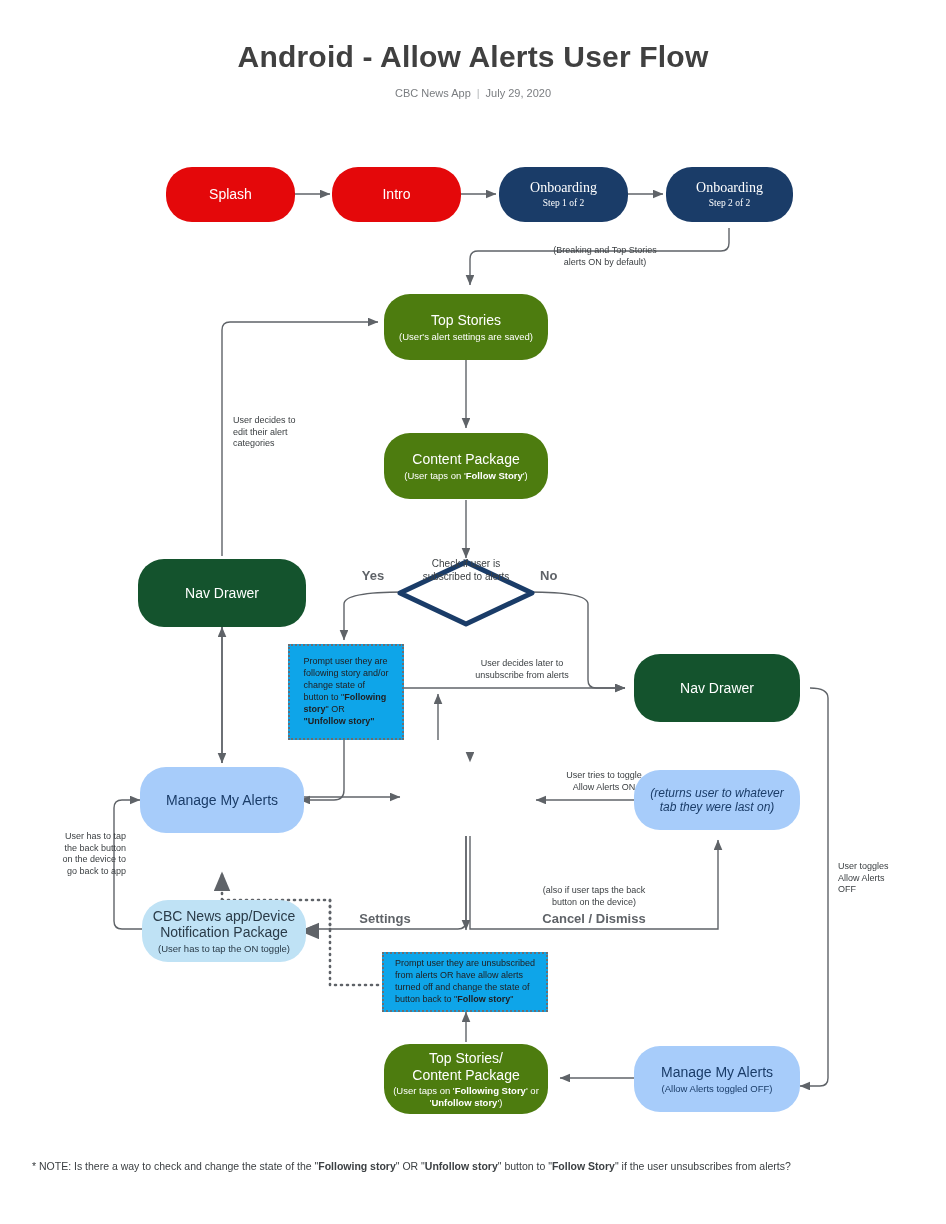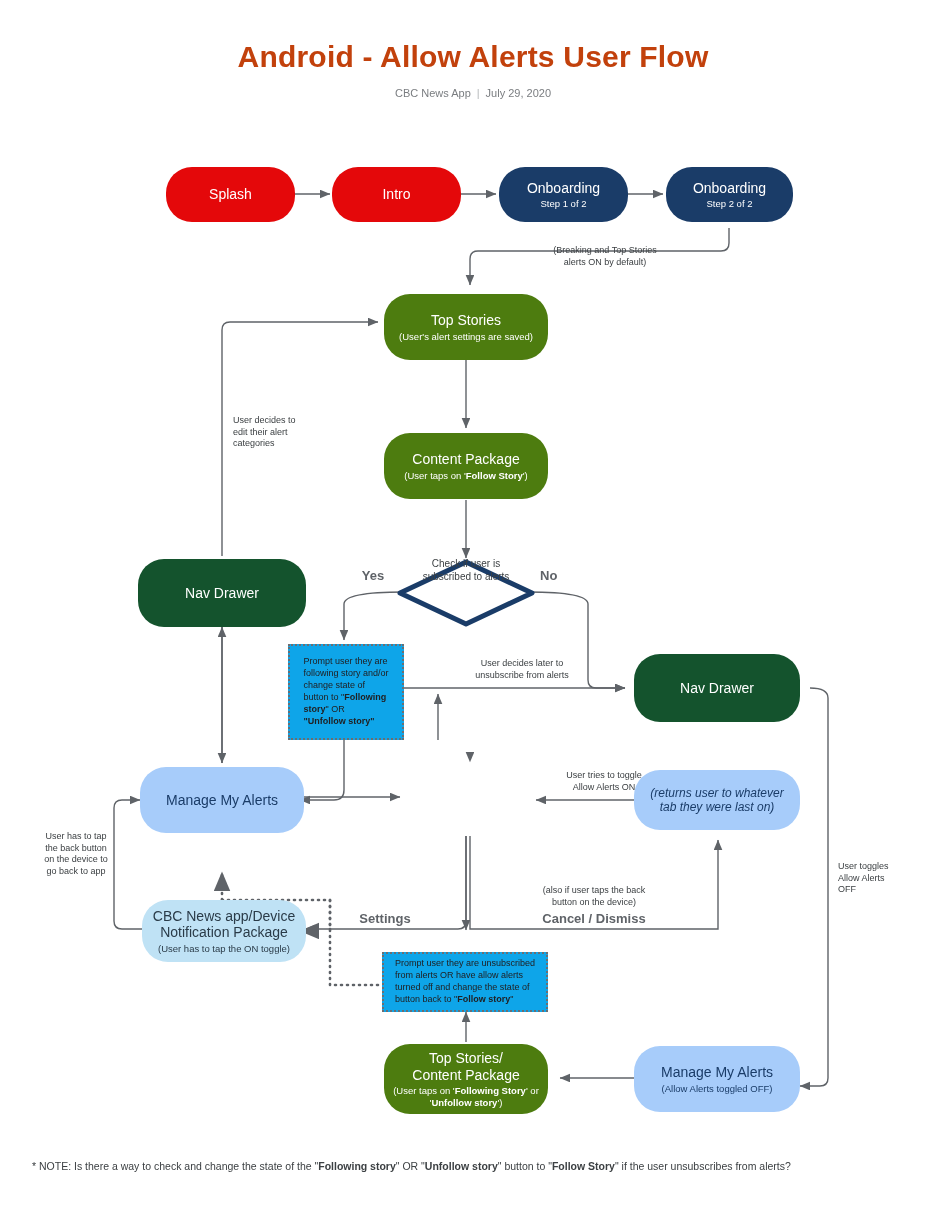--- a/index.html
+++ b/index.html
@@ -7,39 +7,39 @@
     width:946px;height:1224px;background:#ffffff;
     font-family:"Liberation Sans", sans-serif;
     color:#3c4043;overflow:hidden;position:relative;
   }
   .canvas{position:absolute;left:0;top:0;width:946px;height:1224px;}
   svg.edges{position:absolute;left:0;top:0;width:946px;height:1224px;pointer-events:none;}
 
   
   .title{
     position:absolute;left:0;top:40px;width:946px;text-align:center;
-    font-size:30px;font-weight:bold;color:#c2410c;letter-spacing:.2px;
+    font-size:30px;font-weight:bold;color:#404040;letter-spacing:.2px;
   }
   .subtitle{
     position:absolute;left:0;top:87px;width:946px;text-align:center;
     font-size:11px;color:#7a7d80;
   }
   .subtitle .sep{padding:0 6px;color:#b5b8bb;}
 
   
   .node{
     position:absolute;box-sizing:border-box;
     display:flex;flex-direction:column;align-items:center;justify-content:center;
     text-align:center;line-height:1.18;
   }
   .node .t1{font-size:14px;}
   .node .t2{font-size:9.5px;margin-top:2px;}
   .node.rounded{border-radius:26px;}
   .red{background:#E4080A;color:#ffffff;}
-  .navy{background:#1A3C68;color:#ffffff;}
+  .navy{background:#1A3C68;color:#ffffff;font-family:Liberation Serif, serif;}
   .blue{background:#4d7c0f;color:#ffffff;}
   .brightblue{background:#14532d;color:#ffffff;}
   .lightblue{background:#A7CCFA;color:#1A3C68;}
   .paleblue{background:#BFE2F5;color:#2a3b48;}
   .italic{font-style:italic;}
 
   
   .diamond{position:absolute;}
   .diamond .dlabel{
     position:absolute;left:0;top:0;width:100%;height:100%;
@@ -55,21 +55,21 @@
     display:flex;align-items:center;justify-content:center;
     text-align:left;font-size:9px;line-height:1.33;color:#202124;padding:4px 5px;
   }
 
   
   .elabel{
     position:absolute;font-size:9px;color:#3c4043;line-height:1.3;
     text-align:center;white-space:pre-line;
   }
   .elabel.left{text-align:left;}
-  .elabel.right{}
+  .elabel.right{text-align:right;}
   .elabel.big{font-size:13px;font-weight:bold;color:#5f6368;}
   .elabel.yn{font-size:13px;font-weight:bold;color:#5f6368;}
 
   
   .footnote{
     position:absolute;left:32px;top:1160px;width:890px;
     font-size:10.5px;color:#3c4043;
   }
   b{font-weight:bold;}
 </style>

